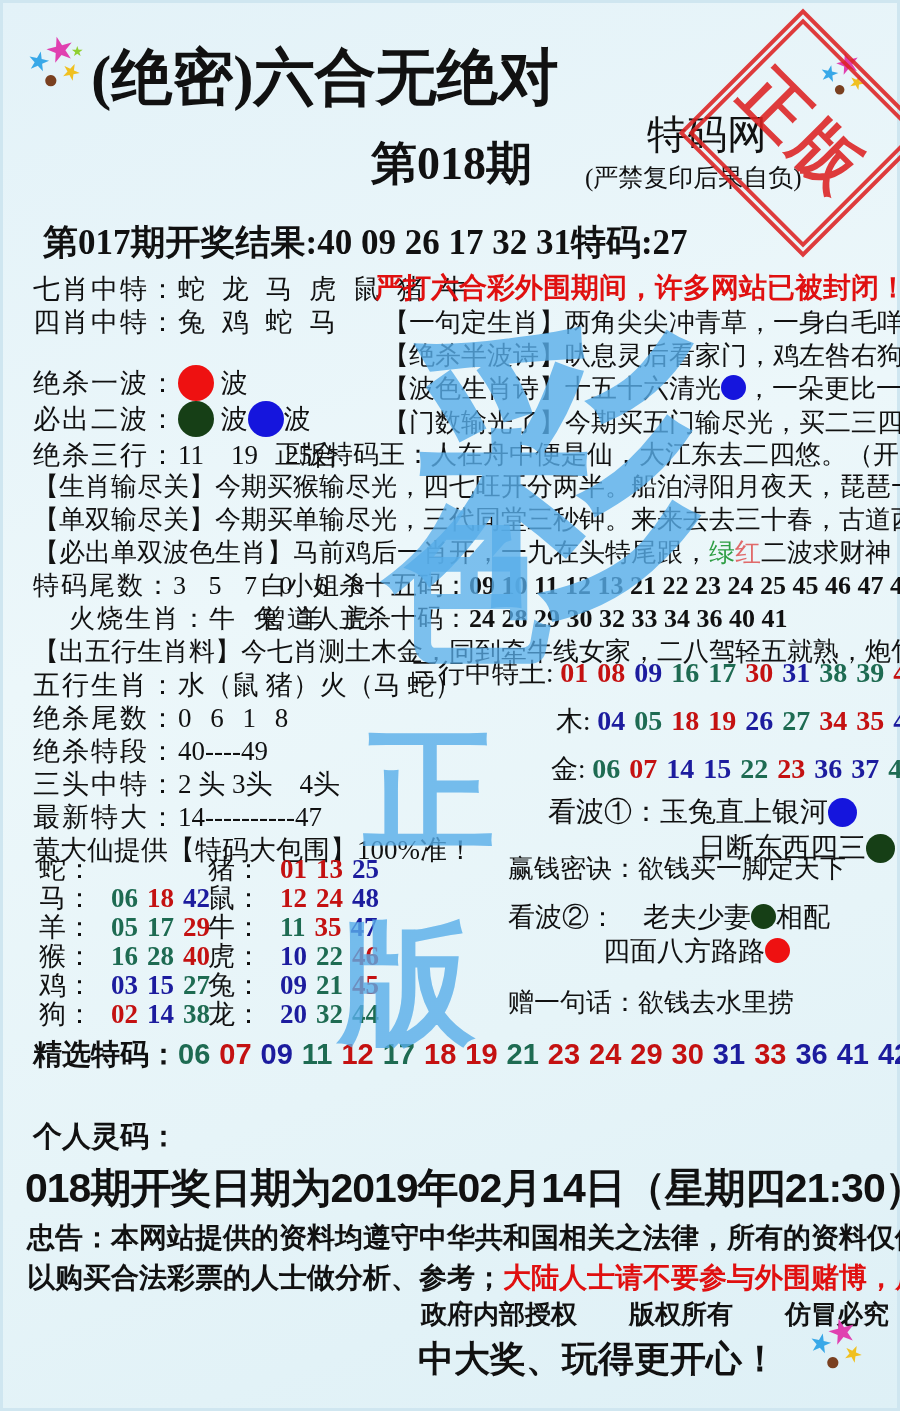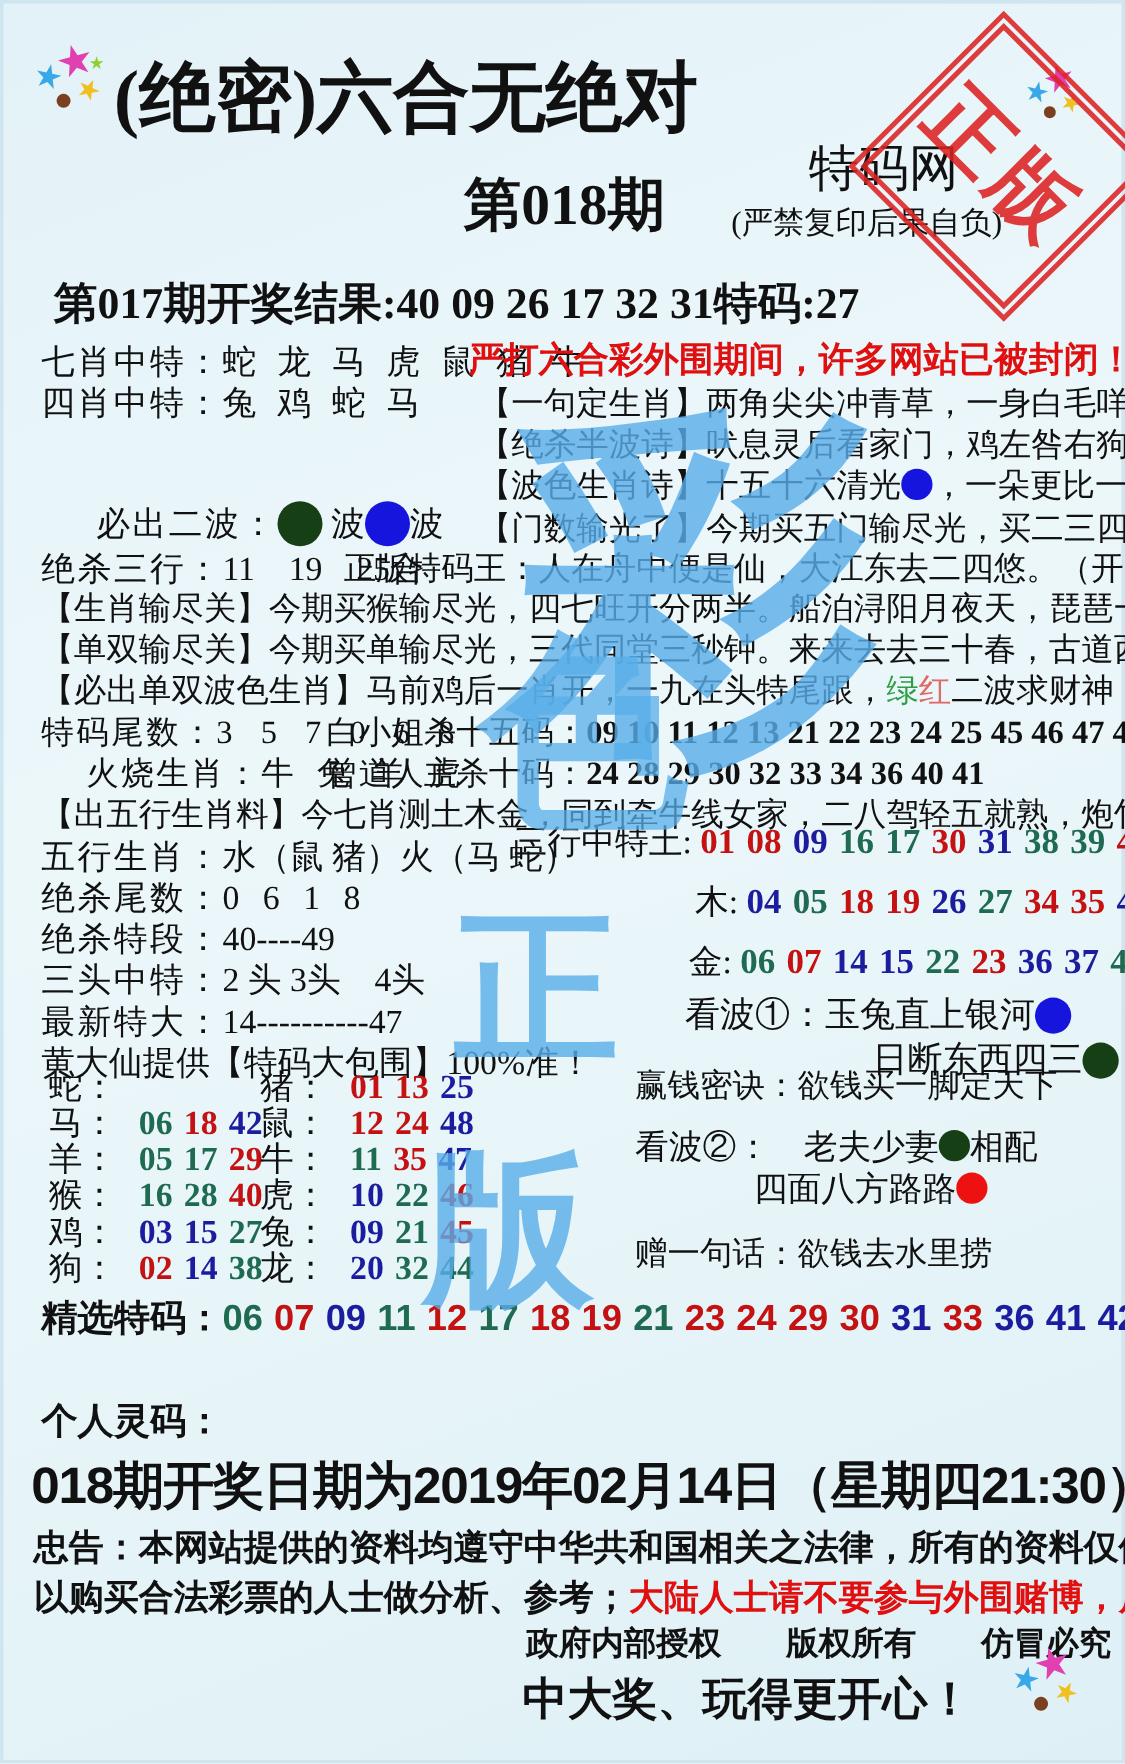--- a/index.html
+++ b/index.html
@@ -73,21 +73,22 @@
   <div class="abs serif b" style="left:368px;top:130px;font-size:46px;">第018期</div>
   <div class="abs serif" style="left:644px;top:104px;font-size:40px;">特码网</div>
   <div class="abs serif" style="left:582px;top:158px;font-size:25px;">(严禁复印后果自负)</div>
   <div class="stamp">
       <span>正版</span>
     </div>
   <div class="abs serif b" style="left:40px;top:216px;font-size:35px;">第017期开奖结果:40 09 26 17 32 31特码:27</div>
 
   <div class="abs" style="left:30px;top:268px;font-size:27px;"><span class="lbl">七肖中特：</span><span style="letter-spacing:5px;">蛇 龙 马 虎 鼠 猪 牛</span></div>
   <div class="abs" style="left:30px;top:301px;font-size:27px;"><span class="lbl">四肖中特：</span><span style="letter-spacing:5px;">兔 鸡 蛇 马</span></div>
-  <div class="abs" style="left:30px;top:398px;font-size:27px;margin-left:44px;"><span class="lbl">必出二波：</span><span class="dot dot-green d36"></span> <span>波</span><span class="dot dot-blue d36"></span><span>波</span></div>
+  <div class="abs" style="left:30px;top:362px;font-size:27px;"><span class="lbl">绝杀一波：</span><span class="dot dot-red d36"></span> <span>波</span></div>
+  <div class="abs" style="left:30px;top:398px;font-size:27px;"><span class="lbl">必出二波：</span><span class="dot dot-green d36"></span> <span>波</span><span class="dot dot-blue d36"></span><span>波</span></div>
   <div class="abs" style="left:30px;top:434px;font-size:27px;"><span class="lbl">绝杀三行：</span><span>11　19　25合</span></div>
 
   <div class="abs sans b red" style="left:372px;top:266px;font-size:28px;">严打六合彩外围期间，许多网站已被封闭！</div>
   <div class="abs" style="left:380px;top:302px;font-size:26px;">【一句定生肖】两角尖尖冲青草，一身白毛咩咩叫。</div>
   <div class="abs" style="left:380px;top:335px;font-size:26px;">【绝杀半波诗】吠息灵后看家门，鸡左咎右狗把门。</div>
   <div class="abs" style="left:380px;top:368px;font-size:26px;"><span>【波色生肖诗】十五十六清光</span><span class="dot dot-blue d26"></span><span>，一朵更比一朵</span></div>
   <div class="abs" style="left:380px;top:402px;font-size:26px;">【门数输光了】今期买五门输尽光，买二三四门中。</div>
   <div class="abs" style="left:272px;top:434px;font-size:26px;">正版特码王：人在舟中便是仙，大江东去二四悠。（开:马蛇）</div>
 
   <div class="abs" style="left:30px;top:466px;font-size:26px;">【生肖输尽关】今期买猴输尽光，四七旺开分两半。船泊浔阳月夜天，琵琶一曲动人怜。(乐)</div>

